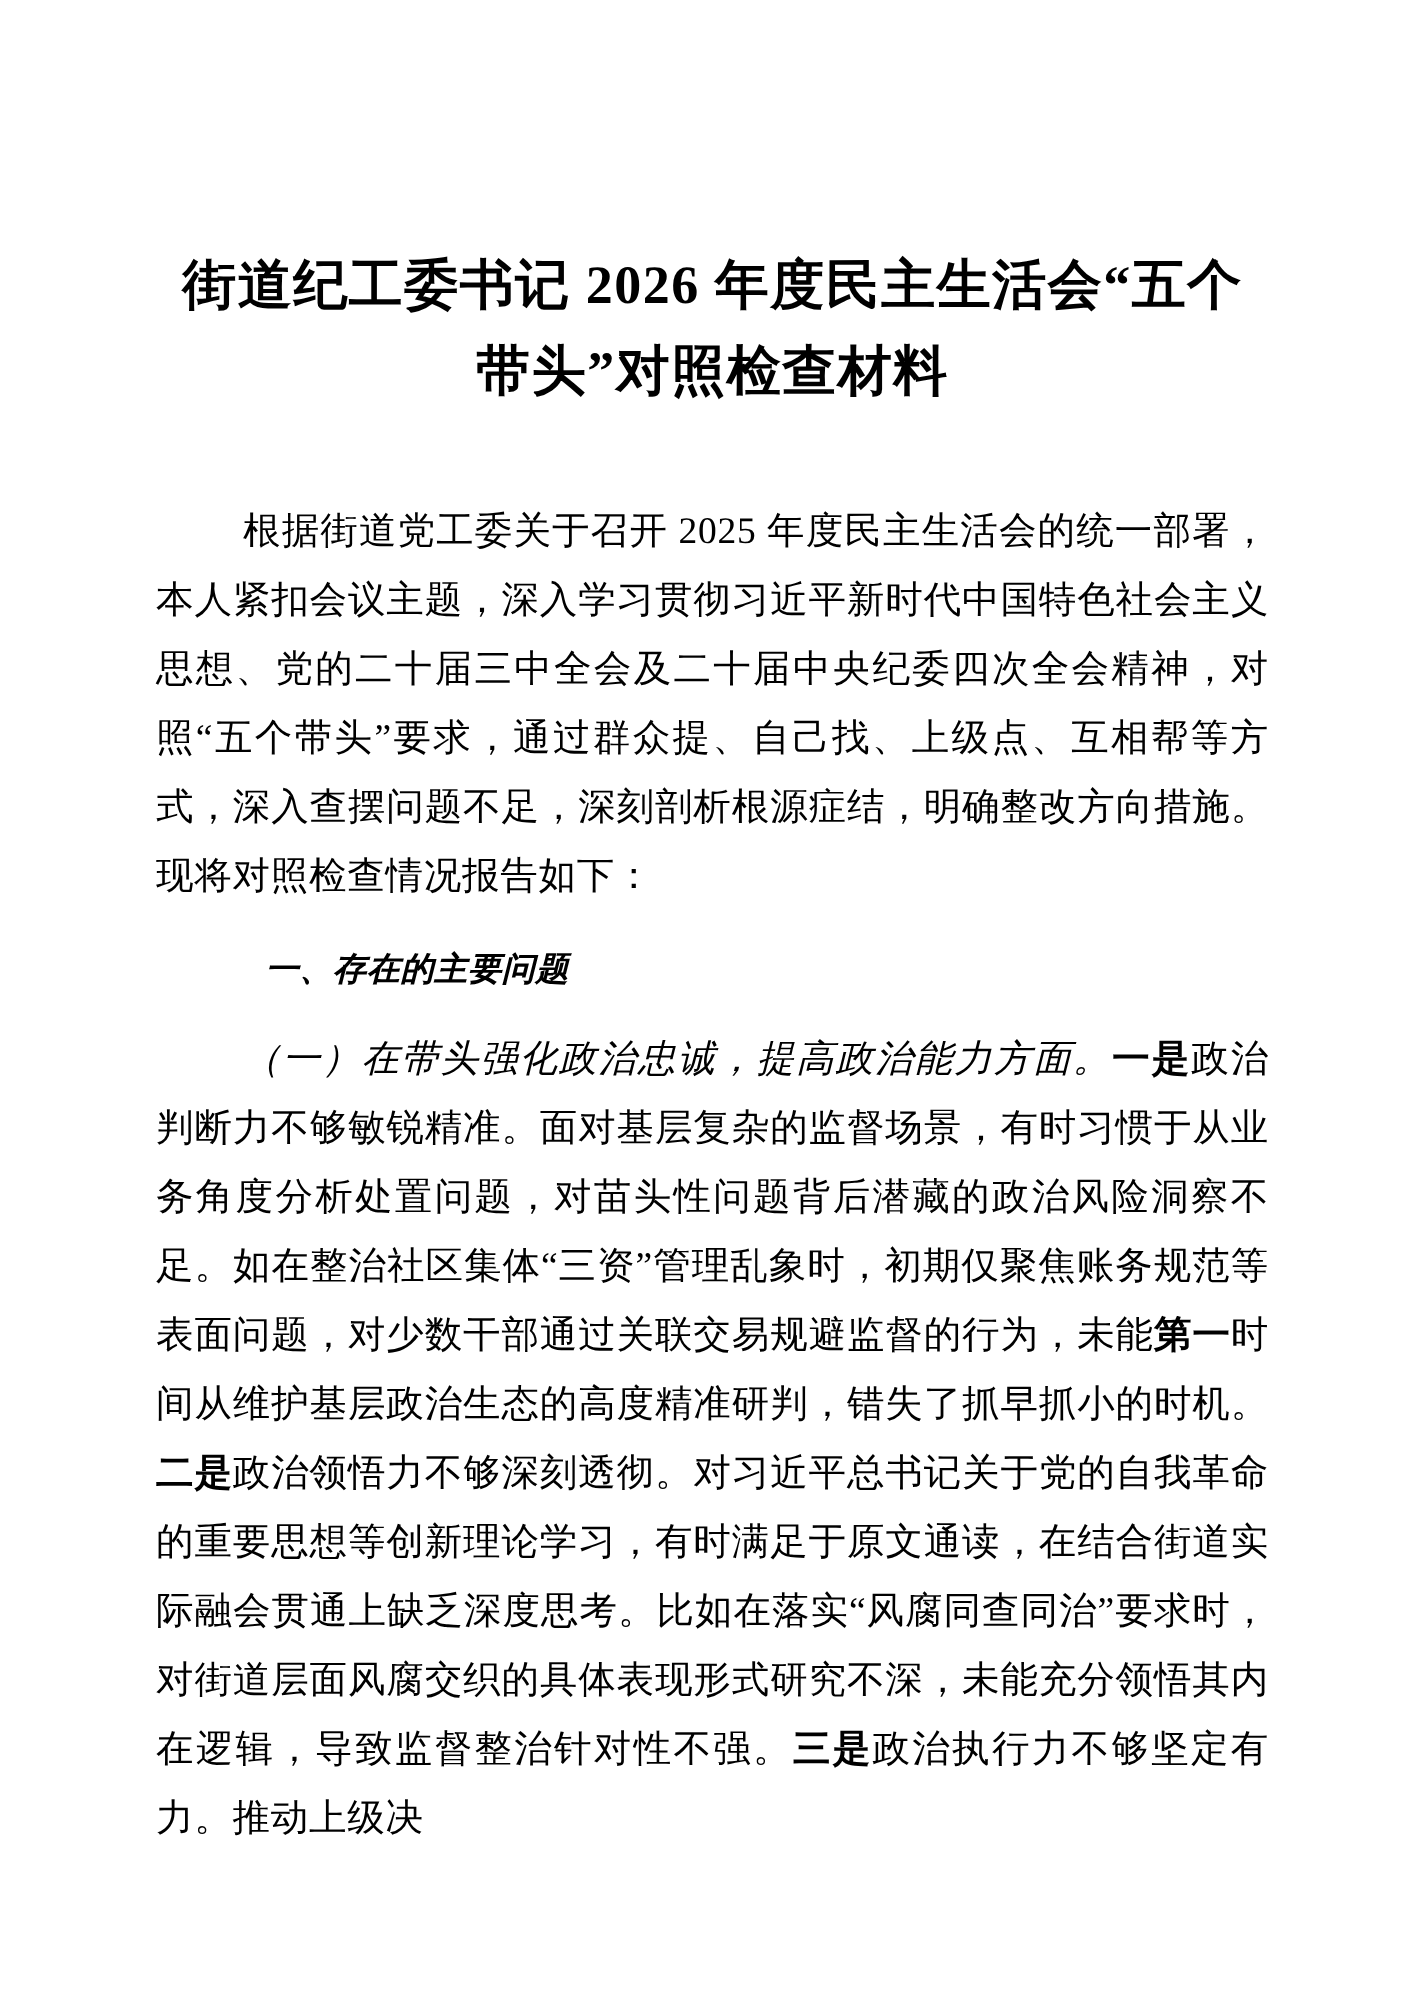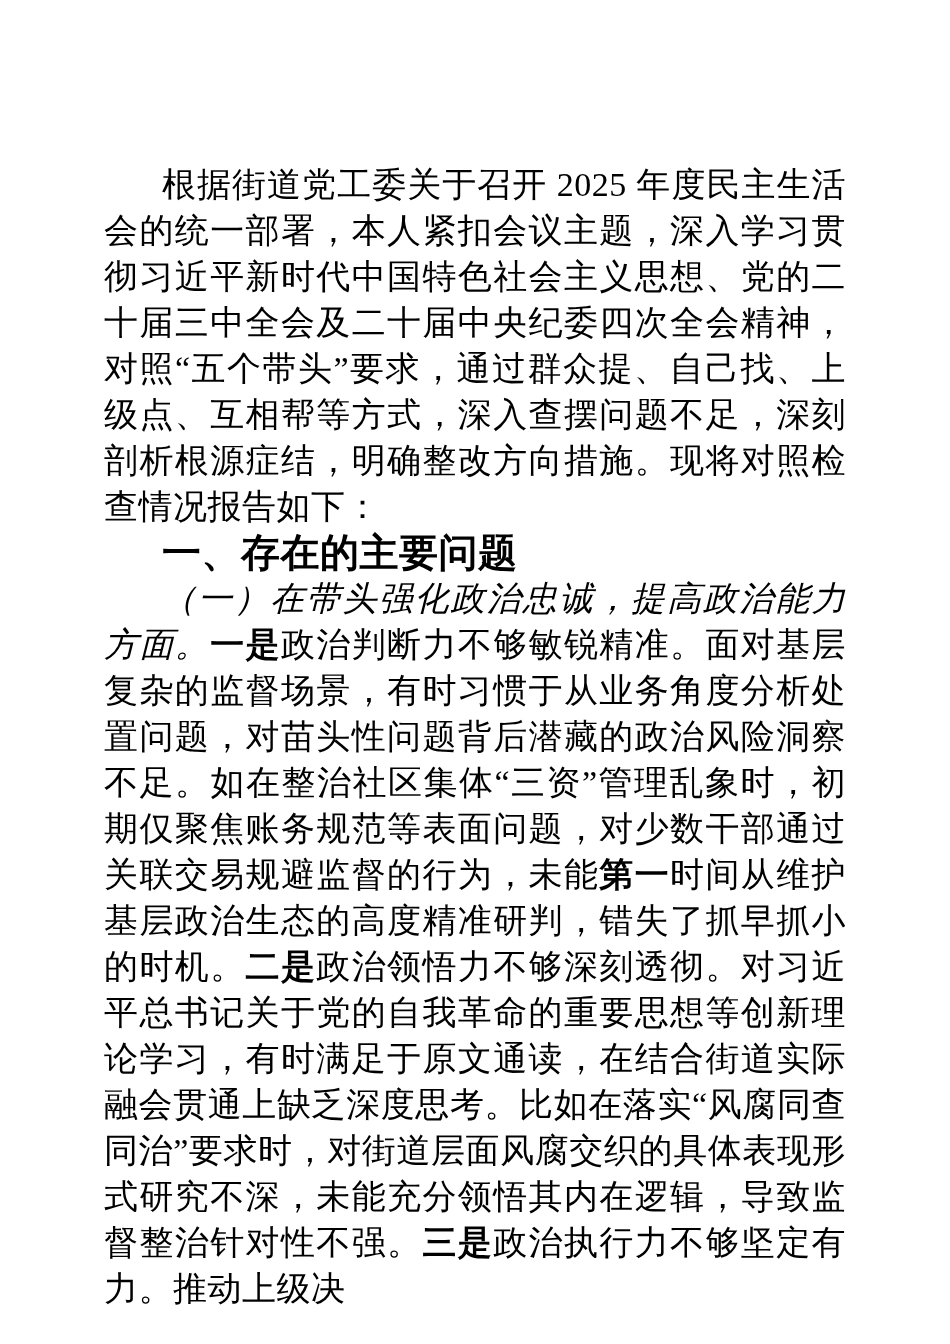--- a/index.html
+++ b/index.html
@@ -24,50 +24,55 @@
     font-weight: 700;
     line-height: 57px;
     text-align: center;
     letter-spacing: 1px;
     margin: 0 0 56px 0;
   }
   .doc-title .title-line {
     display: block;
   }
   .para {
-    font-size: 34px;
+    font-size: 25px;
     line-height: 46px;
     text-align: justify;
     text-indent: 58px;
     margin: 0;
     letter-spacing: 0.5px;
   }
   .section-heading {
     font-family: "Liberation Sans", "DejaVu Sans", sans-serif;
-    font-size: 39px;
+    font-size: 22px;
     font-weight: 700;
     line-height: 46px;
     text-indent: 58px;
-    margin: 0;
+    margin: 15px;
     letter-spacing: 0.5px;
+    font-style: italic;
   }
   .run-bold {
     font-weight: 700;
   }
   .run-kaiti {
     
     font-family: "Liberation Serif", "DejaVu Serif", serif;
     font-style: italic;
   }
 </style>
 </head>
 <body>
 
 <div class="page">
 
+  <h1 class="doc-title">
+    <span class="title-line">街道纪工委书记 2026 年度民主生活会“五个</span>
+    <span class="title-line">带头”对照检查材料</span>
+  </h1>
 
   <p class="para"><span>根据街道党工委关于召开 2025 年度民主生活会的统一部署，本人紧扣会议主题，深入学习贯彻习近平新时代中国特色社会主义思想、党的二十届三中全会及二十届中央纪委四次全会精神，对照“五个带头”要求，通过群众提、自己找、上级点、互相帮等方式，深入查摆问题不足，深刻剖析根源症结，明确整改方向措施。现将对照检查情况报告如下：</span></p>
 
   <h2 class="section-heading">一、存在的主要问题</h2>
 
   <p class="para"><span class="run-kaiti">（一）在带头强化政治忠诚，提高政治能力方面。</span><span class="run-bold">一是</span><span>政治判断力不够敏锐精准。面对基层复杂的监督场景，有时习惯于从业务角度分析处置问题，对苗头性问题背后潜藏的政治风险洞察不足。如在整治社区集体“三资”管理乱象时，初期仅聚焦账务规范等表面问题，对少数干部通过关联交易规避监督的行为，未能</span><span class="run-bold">第一</span><span>时间从维护基层政治生态的高度精准研判，错失了抓早抓小的时机。</span><span class="run-bold">二是</span><span>政治领悟力不够深刻透彻。对习近平总书记关于党的自我革命的重要思想等创新理论学习，有时满足于原文通读，在结合街道实际融会贯通上缺乏深度思考。比如在落实“风腐同查同治”要求时，对街道层面风腐交织的具体表现形式研究不深，未能充分领悟其内在逻辑，导致监督整治针对性不强。</span><span class="run-bold">三是</span><span>政治执行力不够坚定有力。推动上级决</span></p>
 
 </div>
 
 </body></html>

